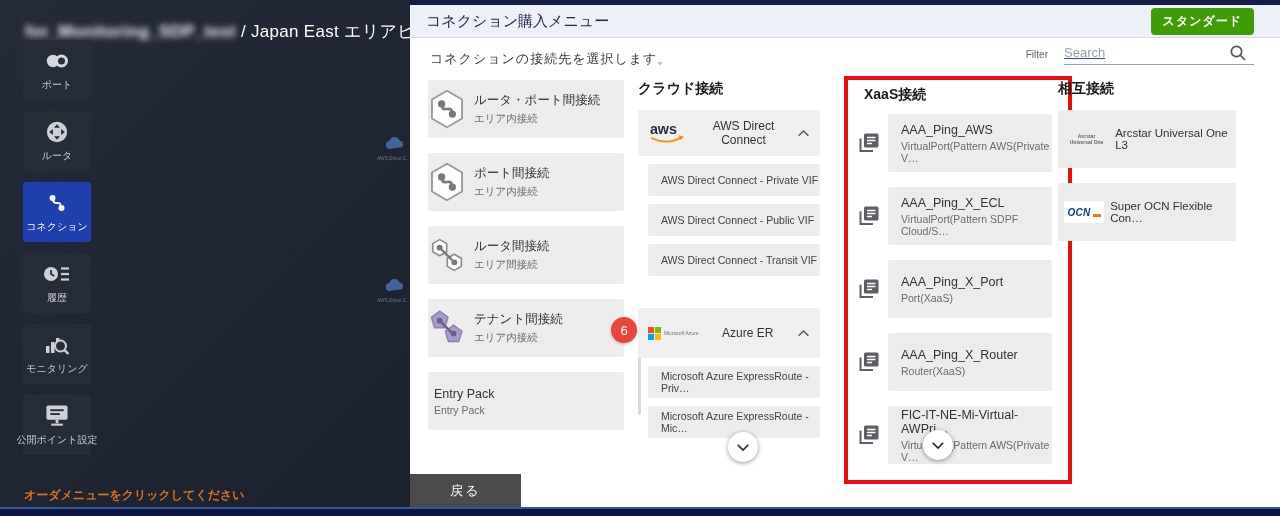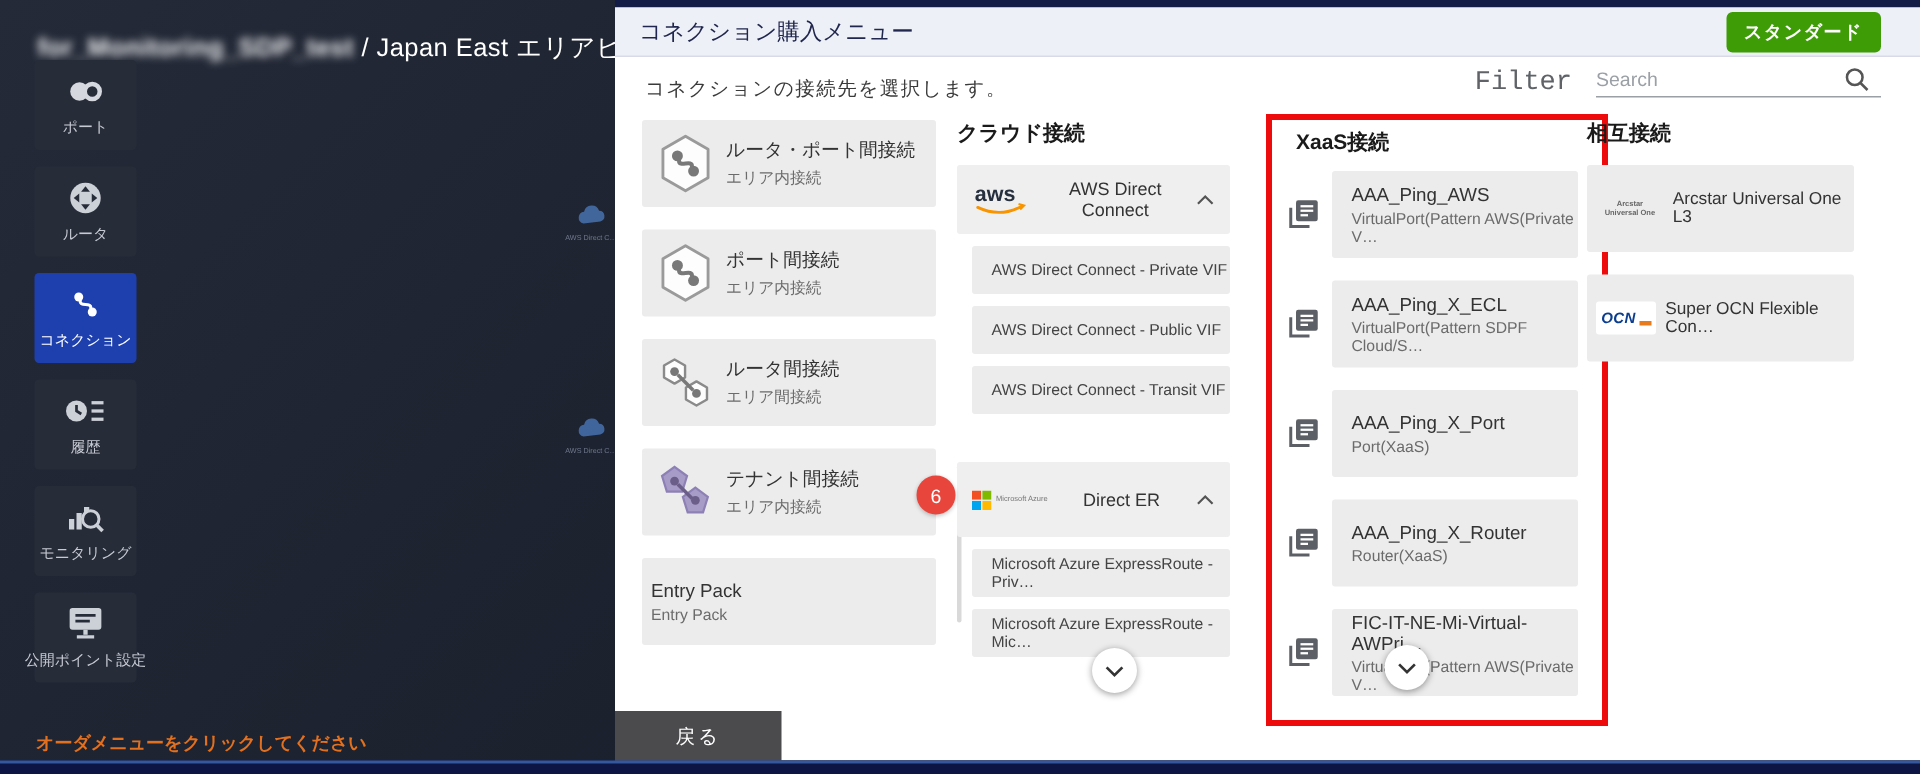--- a/index.html
+++ b/index.html
@@ -36,33 +36,33 @@
     border-bottom:1px solid #d8dbe6; display:flex; align-items:center;
   }
   .ptitle { margin-left:16px; font-size:15px; color:#20264d; }
   .badge-green {
     margin-left:auto; margin-right:26px; background:#3e9c07; color:#fff;
     font-size:12px; font-weight:bold; padding:5px 12px; border-radius:4px;
     border:none; cursor:pointer; letter-spacing:1px;
   }
   .instruction { position:absolute; left:20px; top:50px; font-size:13px; color:#3a3a3a; letter-spacing:1px;text-align:center; }
   .filter-row { position:absolute; right:26px; top:44px; display:flex; align-items:center; gap:16px; }
-  .filter-label { font-size:18px; color:#5f6368;font-family:Liberation Mono, monospace; }
+  .filter-label { font-size:10px; color:#5f6368; }
   .search-box { display:flex; align-items:center; border-bottom:1px solid #9aa0a6; width:190px; padding-bottom:3px; }
-  .search-box input { border:0; outline:0; background:transparent; font-size:13px; width:165px; color:#1d4ed8; font-family:"Liberation Sans",sans-serif; }
+  .search-box input { border:0; outline:0; background:transparent; font-size:13px; width:165px; color:#1d4ed8; font-family:"Liberation Sans",sans-serif;text-decoration:underline; }
   .search-box input::placeholder { color:#9aa0a6; }
   
   .col { position:absolute; top:80px; display:flex; flex-direction:column; }
   .col-title { font-size:14px; font-weight:bold; color:#1a1a1a; height:20px; margin-bottom:10px; }
   .col-fic { left:18px; width:196px; }
   .col-cloud { left:228px; width:182px; }
   .col-inter { left:648px; width:178px; }
   .fic-card {
     display:flex; align-items:center; background:#ececec; border-radius:2px;
-    height:58px; margin-bottom:15px; padding-left:10px; gap:8px; cursor:pointer;
+    height:58px; margin-bottom:15px; gap:8px; cursor:pointer;
   }
   .card-title { font-size:12.5px; color:#333; }
   .card-sub { font-size:10.5px; color:#6b6b6b; margin-top:3px; }
   .cloud-head {
     display:flex; align-items:center; background:#efefef; height:46px;
     border-radius:2px; padding:0 10px 0 10px; gap:8px; margin-bottom:8px; cursor:pointer;
   }
   .cloud-head.azure { height:50px; margin-top:24px; position:relative; }
   .cloud-head .glabel { font-size:12px; color:#333; flex:1; text-align:center; }
   .cloud-sub {
@@ -300,21 +300,21 @@
       <div class="cloud-head azure">
         <span style="display:flex;align-items:center;gap:3px;">
           <svg width="13" height="13" viewBox="0 0 15 15">
               <rect width="7" height="7" fill="#f25022"></rect>
               <rect x="8" width="7" height="7" fill="#7fba00"></rect>
               <rect y="8" width="7" height="7" fill="#00a4ef"></rect>
               <rect x="8" y="8" width="7" height="7" fill="#ffb900"></rect>
             </svg>
           <span class="ms-logo-txt">Microsoft Azure</span>
         </span>
-        <span class="glabel">Direct ER</span>
+        <span class="glabel">Azure ER</span>
         <svg width="13" height="8" viewBox="0 0 16 9">
             <polyline points="2,8 8,2 14,8" fill="none" stroke="#555" stroke-width="1.8"></polyline>
           </svg>
       </div>
       <div class="cloud-sub" style="margin-top:0;">Microsoft Azure ExpressRoute - Priv…</div>
       <div class="cloud-sub">Microsoft Azure ExpressRoute - Mic…</div>
     </div>
 
     <div class="badge-red">6</div>
 

